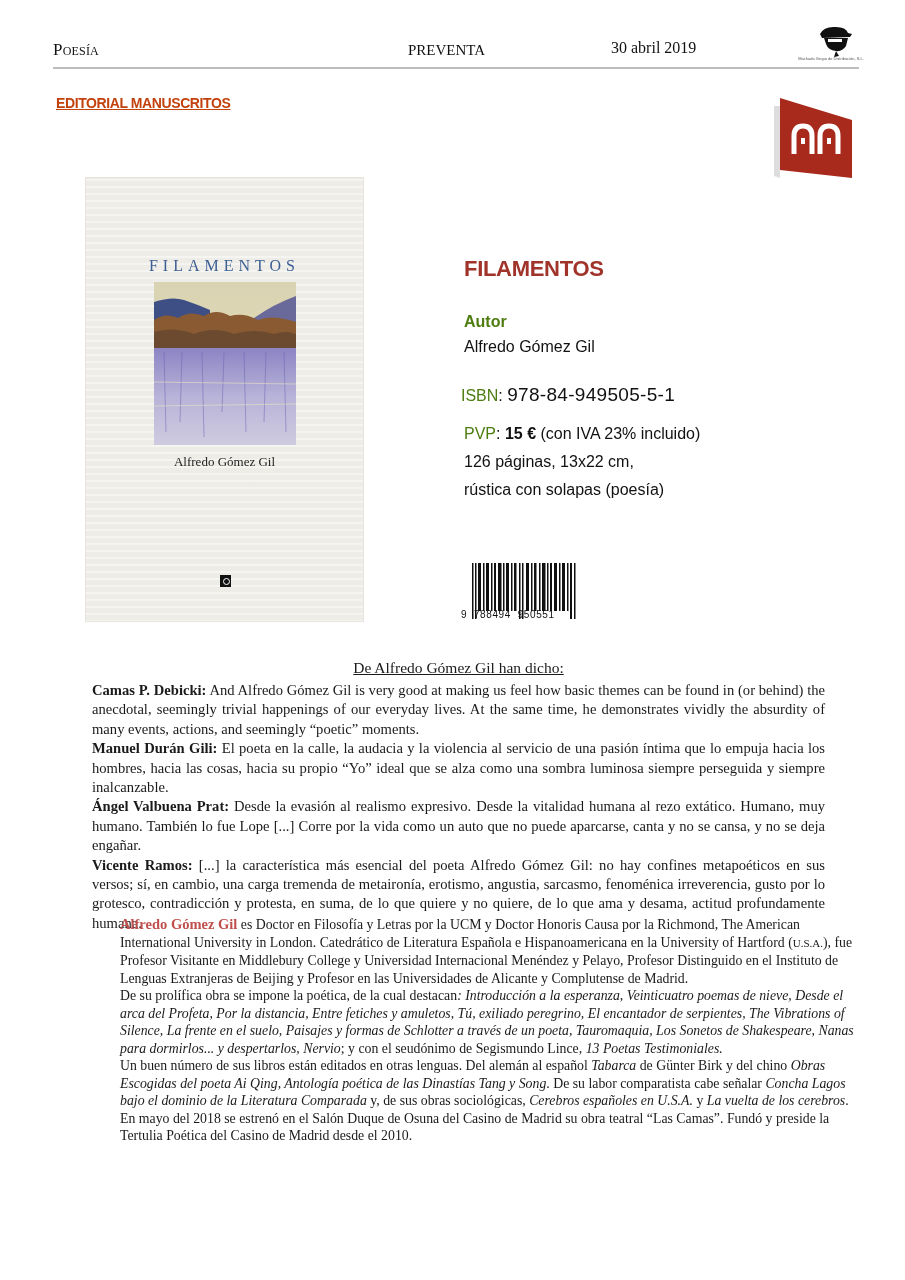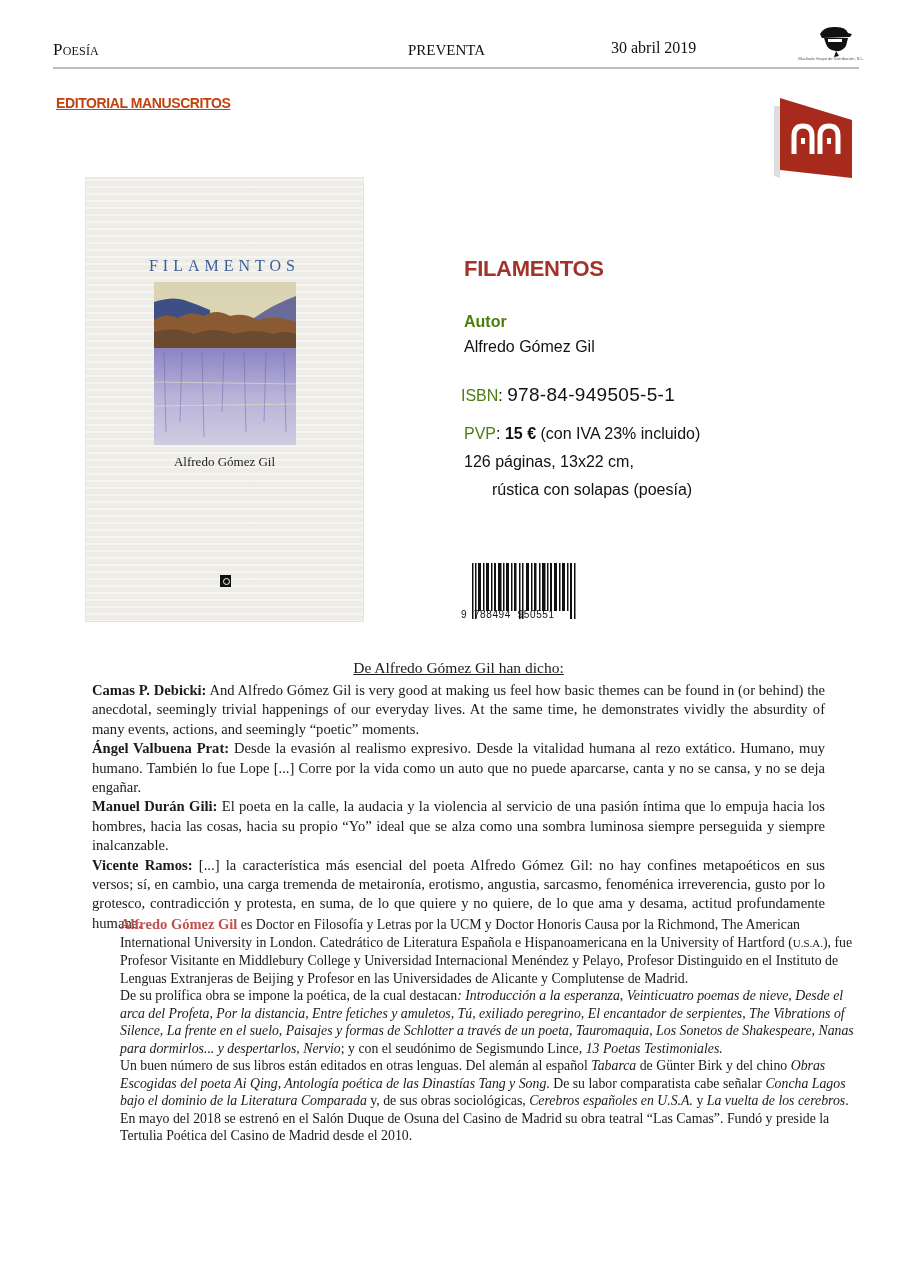--- a/index.html
+++ b/index.html
@@ -23,21 +23,21 @@
   .cover-pubmark::after { content:""; position:absolute; right:1px; top:3px; width:5px; height:5px; border:1px solid #fff; border-radius:50%; }
   .title { left:464px; top:256px; font-family:"Liberation Sans", sans-serif; font-weight:bold; font-size:22px; color:#a0332a; letter-spacing:-0.3px; }
   .info { font-family:"Liberation Sans", sans-serif; font-size:16px; color:#111; }
   .lbl { color:#4d7c0f; font-weight:bold; }
   .autor-lbl { left:464px; top:313px; }
   .autor-val { left:464px; top:338px; }
   .isbn { left:461px; top:384px; }
   .isbn .num { font-size:19px; letter-spacing:0.3px; }
   .pvp { left:464px; top:425px; }
   .pages { left:464px; top:453px; }
-  .binding { left:492px; top:481px; }
+  .binding { left:464px; top:481px; }
   .barcode { left:470px; top:563px; width:110px; height:58px; }
   .barcode-digits { left:461px; top:609px; font-family:"Liberation Sans", sans-serif; font-size:10px; color:#111; letter-spacing:0.6px; }
   .body-text { left:92px; width:733px; font-family:"Liberation Serif", serif; font-size:14.6px; line-height:19.4px; text-align:justify; color:#1a1a1a; }
   .intro { top:658px; font-size:15.5px; text-align:center;text-decoration:underline; }
   .quotes { top:681px; }
   .quotes p { margin:0; }
   .bio { top:916px; font-size:13.8px; line-height:17.5px; text-align:left; width:735px;margin-left:28px; }
   .bio p { margin:0; }
   .bio .name { color:#c0504d; font-weight:bold; font-size:14.5px; }
   .bio .sc { font-size:11px; }
@@ -142,22 +142,22 @@
     <rect x="97" y="0" width="1.5" height="48"></rect>
       <rect x="100" y="0" width="2" height="56"></rect>
     <rect x="104" y="0" width="1.5" height="56"></rect>
   </g>
 </svg>
 <div class="abs barcode-digits" style="white-space:pre">9  788494  950551</div>
 
 <div class="abs body-text intro">De Alfredo Gómez Gil han dicho:</div>
 <div class="abs body-text quotes">
   <p><b>Camas P. Debicki:</b><span> And Alfredo Gómez Gil is very good at making us feel how basic themes can be found in (or behind) the anecdotal, seemingly trivial happenings of our everyday lives. At the same time, he demonstrates vividly the absurdity of many events, actions, and seemingly “poetic” moments.</span></p>
+  <p><b>Manuel Durán Gili:</b><span> El poeta en la calle, la audacia y la violencia al servicio de una pasión íntima que lo empuja hacia los hombres, hacia las cosas, hacia su propio “Yo” ideal que se alza como una sombra luminosa siempre perseguida y siempre inalcanzable.</span></p>
   <p><b>Ángel Valbuena Prat:</b><span> Desde la evasión al realismo expresivo. Desde la vitalidad humana al rezo extático. Humano, muy humano. También lo fue Lope [...] Corre por la vida como un auto que no puede aparcarse, canta y no se cansa, y no se deja engañar.</span></p>
-  <p><b>Manuel Durán Gili:</b><span> El poeta en la calle, la audacia y la violencia al servicio de una pasión íntima que lo empuja hacia los hombres, hacia las cosas, hacia su propio “Yo” ideal que se alza como una sombra luminosa siempre perseguida y siempre inalcanzable.</span></p>
   <p><b>Vicente Ramos:</b><span> [...] la característica más esencial del poeta Alfredo Gómez Gil: no hay confines metapoéticos en sus versos; sí, en cambio, una carga tremenda de metaironía, erotismo, angustia, sarcasmo, fenoménica irreverencia, gusto por lo grotesco, contradicción y protesta, en suma, de lo que quiere y no quiere, de lo que ama y desama, actitud profundamente humana.</span></p>
 </div>
 
 <div class="abs body-text bio">
   <p><span class="name">Alfredo Gómez Gil</span><span> es Doctor en Filosofía y Letras por la UCM y Doctor Honoris Causa por la Richmond, The American International University in London. Catedrático de Literatura Española e Hispanoamericana en la University of Hartford (</span><span class="sc">U.S.A.</span><span>), fue Profesor Visitante en Middlebury College y Universidad Internacional Menéndez y Pelayo, Profesor Distinguido en el Instituto de Lenguas Extranjeras de Beijing y Profesor en las Universidades de Alicante y Complutense de Madrid.</span></p>
   <p><span>De su prolífica obra se impone la poética, de la cual destacan</span><i>: Introducción a la esperanza, Veinticuatro poemas de nieve, Desde el arca del Profeta, Por la distancia, Entre fetiches y amuletos, Tú, exiliado peregrino, El encantador de serpientes, The Vibrations of Silence, La frente en el suelo, Paisajes y formas de Schlotter a través de un poeta, Tauromaquia, Los Sonetos de Shakespeare, Nanas para dormirlos... y despertarlos, Nervio</i><span>; y con el seudónimo de Segismundo Lince</span><i>, 13 Poetas Testimoniales.</i></p>
   <p><span>Un buen número de sus libros están editados en otras lenguas. Del alemán al español </span><i>Tabarca</i><span> de Günter Birk y del chino </span><i>Obras Escogidas del poeta Ai Qing, Antología poética de las Dinastías Tang y Song</i><span>. De su labor comparatista cabe señalar </span><i>Concha Lagos bajo el dominio de la Literatura Comparada</i><span> y, de sus obras sociológicas, </span><i>Cerebros españoles en U.S.A.</i><span> y </span><i>La vuelta de los cerebros</i><span>. En mayo del 2018 se estrenó en el Salón Duque de Osuna del Casino de Madrid su obra teatral “Las Camas”. Fundó y preside la Tertulia Poética del Casino de Madrid desde el 2010.</span></p>
 </div>
 
 </body></html>

